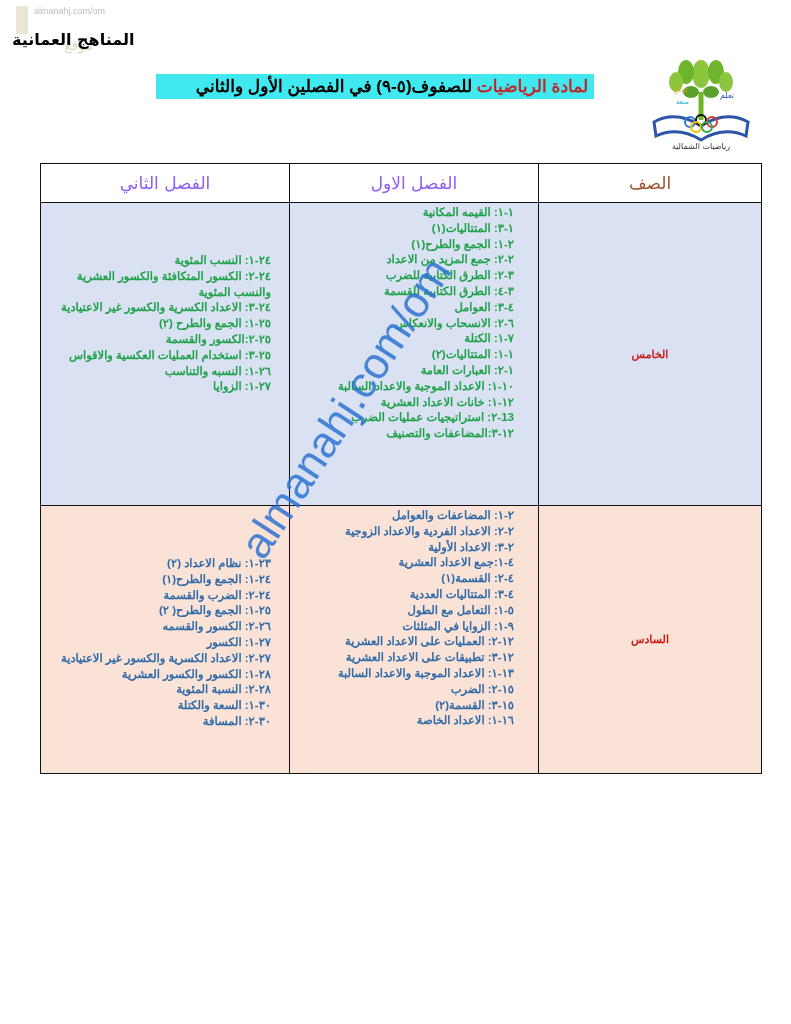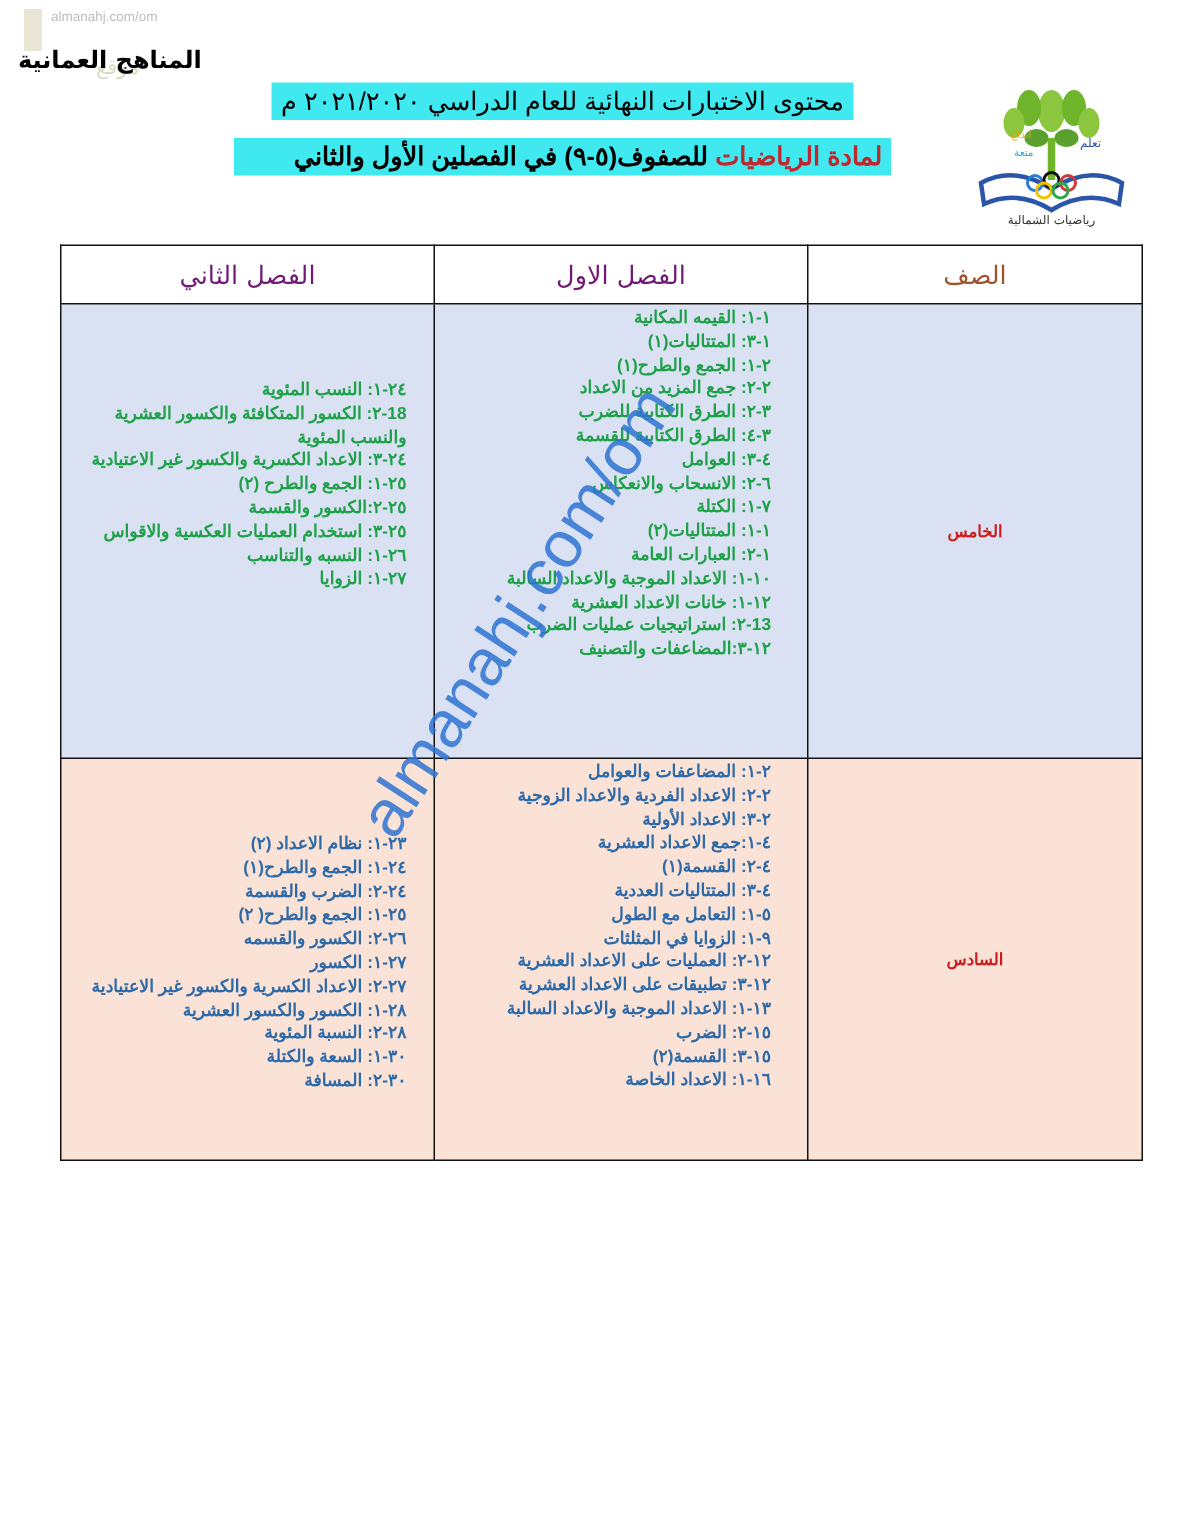--- a/index.html
+++ b/index.html
@@ -14,21 +14,21 @@
   .title-line { display:inline-block; background:#3fe9ef; padding:2px 6px; font-family:"Liberation Sans", sans-serif; font-size:17px; color:#000; margin-bottom:12px; white-space:nowrap; }
   .title-line2 { font-weight:bold;padding-left:40px; }
   .title-subject { color:#c0272d; }
 
   .logo { position:absolute; left:646px; top:52px; width:110px; height:100px; }
 
   table.grid { position:absolute; left:40px; top:163px; width:722px; border-collapse:collapse; direction:rtl; table-layout:fixed; }
   table.grid td, table.grid th { border:1.5px solid #111; vertical-align:top; padding:0; }
   th { height:38px; background:#fff; font-weight:normal; font-family:"DejaVu Serif", serif; font-size:17px; vertical-align:middle !important; text-align:center; }
   th.col-grade { color:#a0522d; width:222px; }
-  th.col-sem { color:#701a75; }
+  th.col-sem { color:#8b5cf6; }
   tr.row5 td { background:#d9e1f2; height:302px; }
   tr.row6 td { background:#fbe2d6; height:267px; }
   td.grade { text-align:center; vertical-align:middle !important; color:#cc1b1b; font-weight:bold; font-size:11px; font-family:"Liberation Sans", sans-serif; }
   td.grade span { display:block; }
   .list { list-style:none; margin:0; padding:2px 8px 0 8px; font-family:"Liberation Sans", sans-serif; font-weight:bold; font-size:11.5px; line-height:15.8px; }
   tr.row5 .list { color:#1fa14a; }
   tr.row6 .list { color:#2f6aa8; }
   td.sem1 .list { text-align:right; padding-right:24px; }
   td.sem2 .list { text-align:right; padding-right:18px;margin-top:48px; }
   .watermark { position:absolute; left:230px; top:540px; transform:rotate(-57deg); transform-origin:left top; font-family:"Liberation Sans", sans-serif; font-size:44px; color:#2e74d3; opacity:0.85; white-space:nowrap; pointer-events:none; }
@@ -37,21 +37,20 @@
 <body>
 
 <div class="site-mark">
   <div class="site-box"></div>
   <span class="site-url">almanahj.com/om</span>
   <span class="site-sub">موقع</span>
   <span class="site-name">المناهج العمانية</span>
 </div>
 
 <div class="title-wrap">
-  <div class="title-line">محتوى الاختبارات النهائية للعام الدراسي ٢٠٢١/٢٠٢٠ م</div>
   <br>
   <div class="title-line title-line2"><span class="title-subject">لمادة الرياضيات</span><span> للصفوف(٥-٩) في الفصلين الأول والثاني</span></div>
 </div>
 
 <div class="logo">
   <svg width="110" height="100" viewBox="0 0 110 100">
     <ellipse cx="55" cy="22" rx="9" ry="14" fill="#8cc63f"></ellipse>
     <ellipse cx="40" cy="20" rx="8" ry="12" fill="#6fb52c"></ellipse>
     <ellipse cx="70" cy="20" rx="8" ry="12" fill="#6fb52c"></ellipse>
     <ellipse cx="30" cy="30" rx="7" ry="10" fill="#8cc63f"></ellipse>
@@ -98,21 +97,21 @@
         <li>١-٢: العبارات العامة</li>
         <li>١٠-١: الاعداد الموجبة والاعداد السالبة</li>
         <li>١٢-١: خانات الاعداد العشرية</li>
         <li>13-٢: استراتيجيات عمليات الضرب</li>
         <li>١٢-٣:المضاعفات والتصنيف</li>
       </ul>
     </td>
     <td class="sem2">
       <ul class="list">
         <li>٢٤-١: النسب المئوية</li>
-        <li>18-٢: الكسور المتكافئة والكسور العشرية والنسب المئوية</li>
+        <li>٢٤-٢: الكسور المتكافئة والكسور العشرية والنسب المئوية</li>
         <li>٢٤-٣: الاعداد الكسرية والكسور غير الاعتيادية</li>
         <li>٢٥-١: الجمع والطرح (٢)</li>
         <li>٢٥-٢:الكسور والقسمة</li>
         <li>٢٥-٣: استخدام العمليات العكسية والاقواس</li>
         <li>٢٦-١: النسبه والتناسب</li>
         <li>٢٧-١: الزوايا</li>
       </ul>
     </td>
   </tr>
   <tr class="row6">

